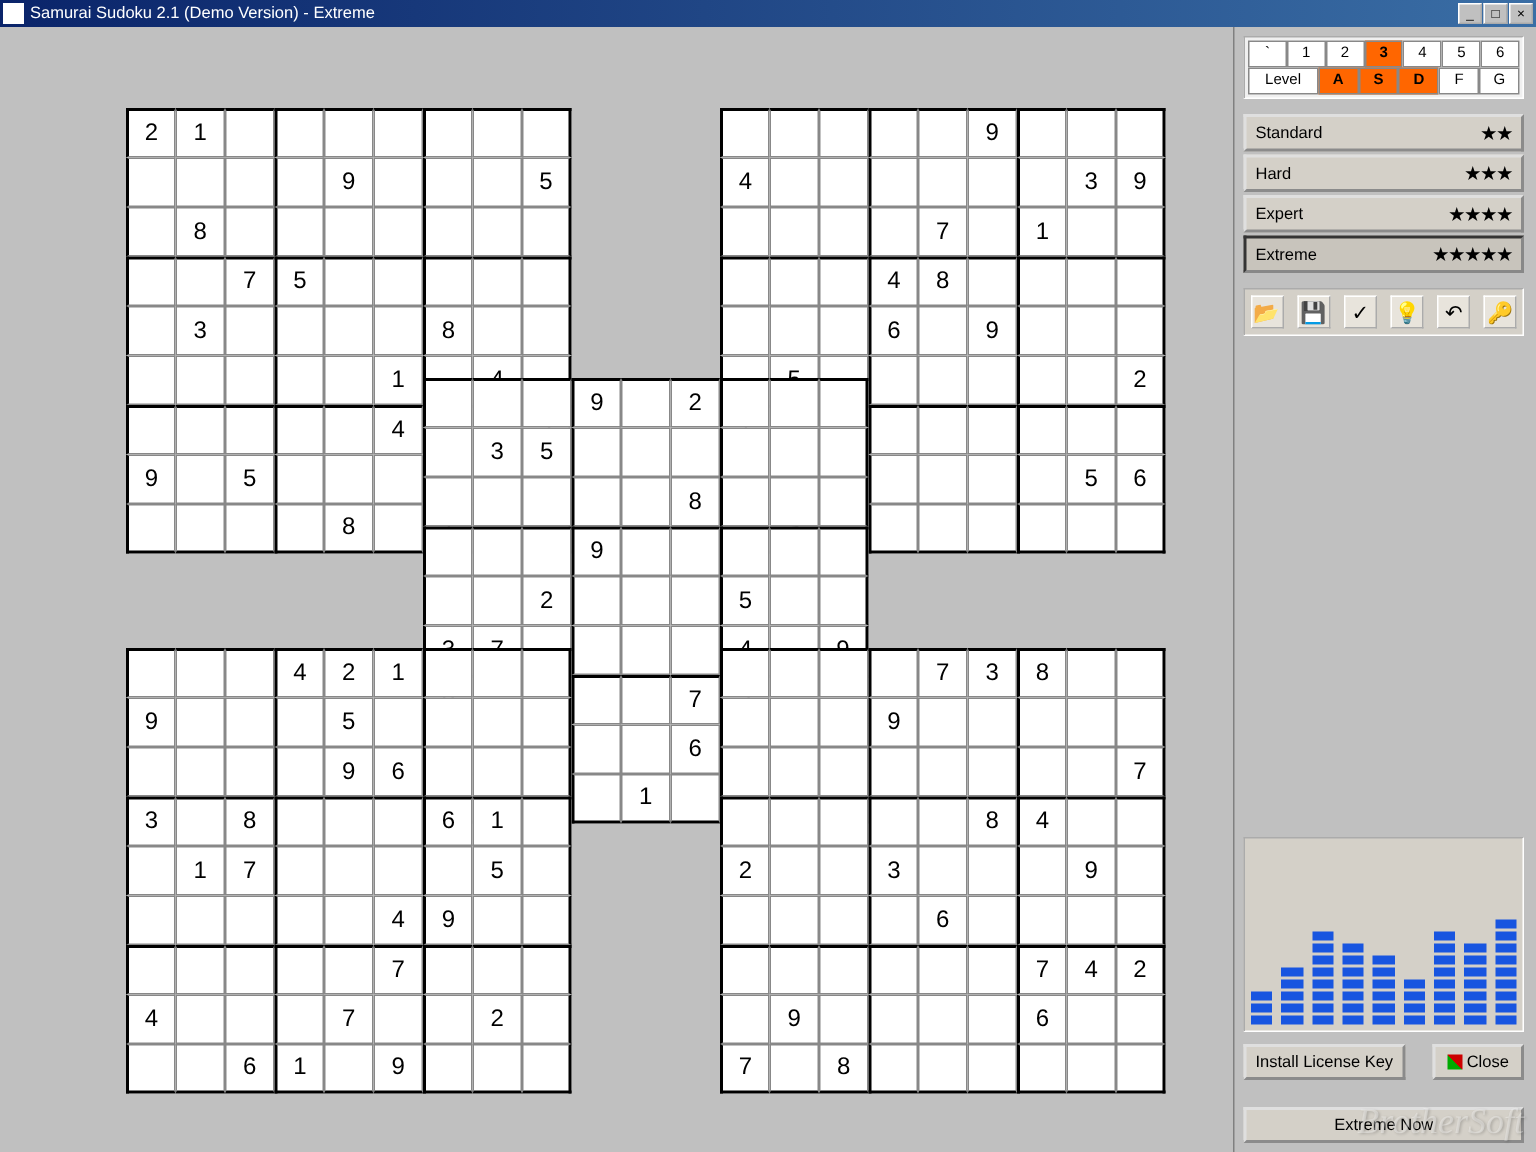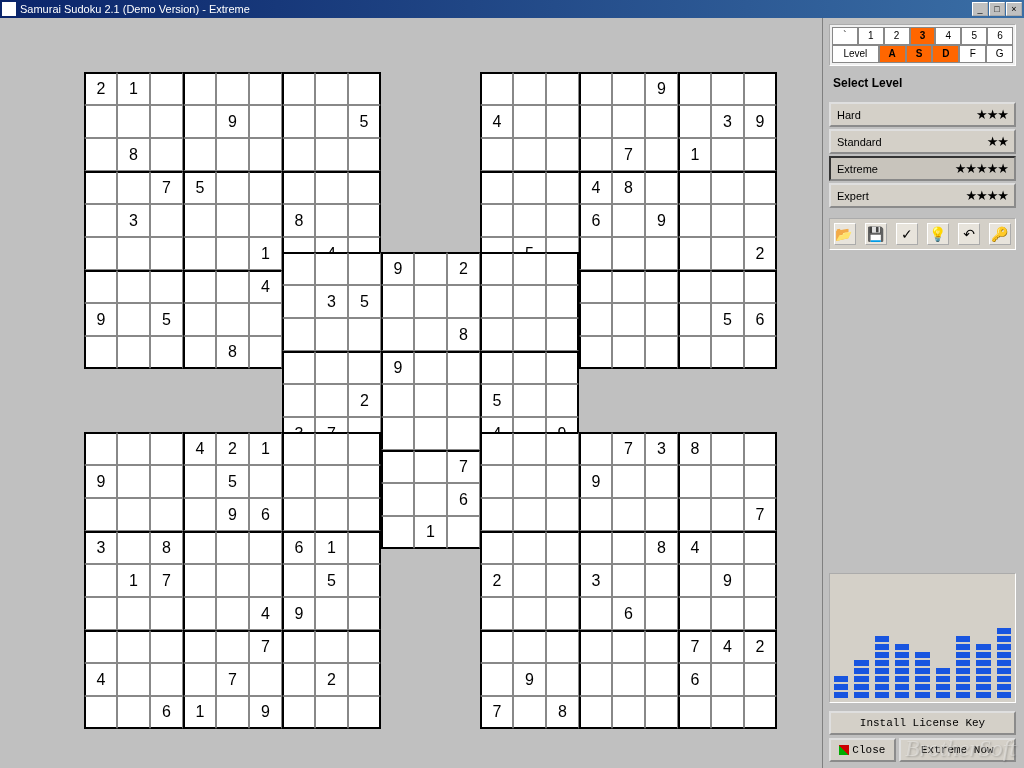--- a/index.html
+++ b/index.html
@@ -149,22 +149,21 @@
   gap: 2px;
 }
 .seg {
   height: 6px;
   background: #1855e0;
 }
 
 .bottom-btns {
   display: flex;
   flex-wrap: wrap;
-  gap: 3px;
-  font-family: Liberation Mono, monospace;
+  gap: 18px;
 }
 .btn {
   border: 2px outset #dfdfdf;
   background: #d4d0c8;
   padding: 4px 6px;
   font-size: 11px;
   cursor: pointer;
   flex: 1;
   text-align: center;
   white-space: nowrap;
@@ -626,37 +625,36 @@
       <div class="kbd-row" id="kbd3">
           <div class="kbd-key kbd-wide">Level</div>
           <div class="kbd-key kbd-on">A</div>
           <div class="kbd-key kbd-on">S</div>
           <div class="kbd-key kbd-on">D</div>
           <div class="kbd-key">F</div>
           <div class="kbd-key">G</div>
         </div>
     </div>
 
-    <div class="section-title">Select Level</div>
     <div id="levels">
+        <div class="level-btn">
+          <span>Standard</span>
+          <span class="stars">★★</span>
+        </div>
         <div class="level-btn">
           <span>Hard</span>
           <span class="stars">★★★</span>
         </div>
         <div class="level-btn">
-          <span>Standard</span>
-          <span class="stars">★★</span>
+          <span>Expert</span>
+          <span class="stars">★★★★</span>
         </div>
         <div class="level-btn sel">
           <span>Extreme</span>
           <span class="stars">★★★★★</span>
-        </div>
-        <div class="level-btn">
-          <span>Expert</span>
-          <span class="stars">★★★★</span>
         </div>
       </div>
 
     <div class="toolbar">
       <div class="tool">📂</div>
       <div class="tool">💾</div>
       <div class="tool">✓</div>
       <div class="tool">💡</div>
       <div class="tool">↶</div>
       <div class="tool">🔑</div>

